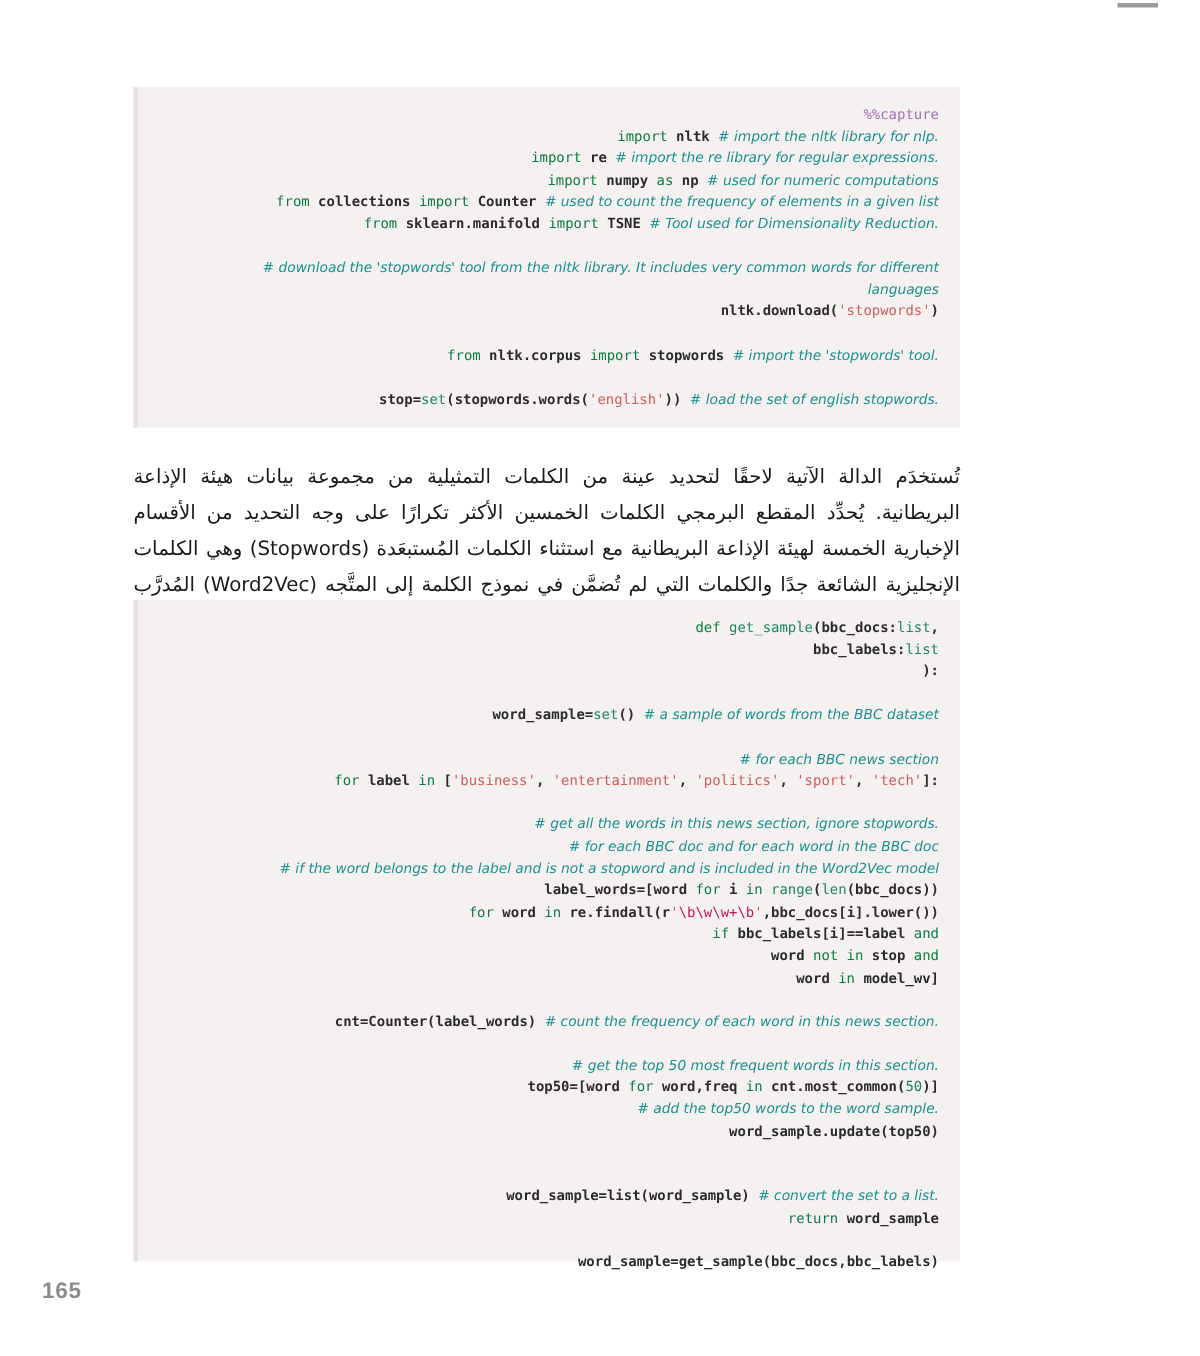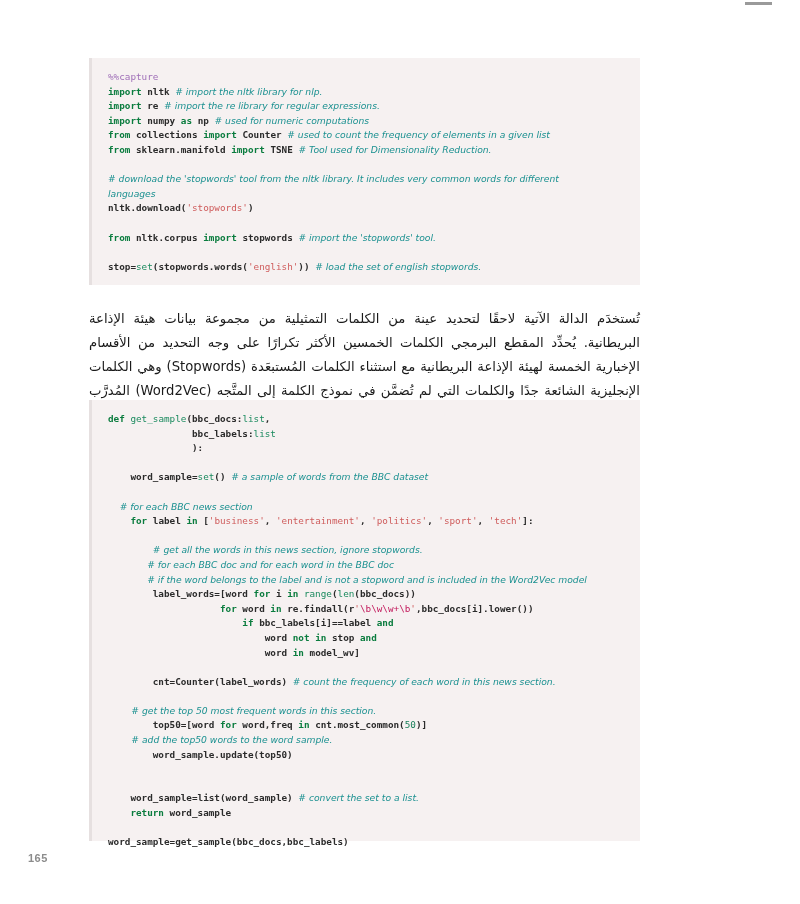--- a/index.html
+++ b/index.html
@@ -37,38 +37,39 @@
     position: absolute;
     background: #f6f1f1;
     border-left: 3px solid #e6e0e0;
     box-sizing: border-box;
     font-family: "DejaVu Sans Mono", "Liberation Mono", monospace;
     font-size: 9.3px;
     line-height: 14.6px;
     color: #2b2b2b;
     padding: 12px 14px 12px 16px;
     white-space: pre;
+    text-align: right;
   }
   .code-block.first {
     left: 89px;
     top: 58px;
     width: 551px;
     height: 227px;
   }
   .code-block.second {
     left: 89px;
     top: 400px;
     width: 551px;
     height: 441px;
   }
 
   .ln { display: block; min-height: 14.6px; }
   .ln.blank { height: 14.6px; }
 
-  .kw   { color: #0a7c3e; font-weight: bold; }
+  .kw   { color: #0a7c3e; font-weight: normal; }
   .str  { color: #cf5c5c; }
   .esc  { color: #c2185b; }
   .num  { color: #1a7f5a; margin-top: 35px; }
   .bi   { color: #1a8a5e; }
   .mag  { color: #a070b8; }
   .cmt  {
     color: #1a9090;
     font-family: "DejaVu Sans", sans-serif;
     font-style: italic;
     font-size: 9.2px;
@@ -108,21 +109,21 @@
     line-height: 16px;
     font-weight: bold;
   }
 
   
   .page-number {
     position: absolute;
     left: 28px;
     top: 852px;
     font-family: "Liberation Sans", sans-serif;
-    font-size: 11px;
+    font-size: 15px;
     font-weight: bold;
     color: #8c8c8c;
     letter-spacing: 0.5px;
   }
 </style>
 </head>
 <body>
 
 <div class="page">
 

